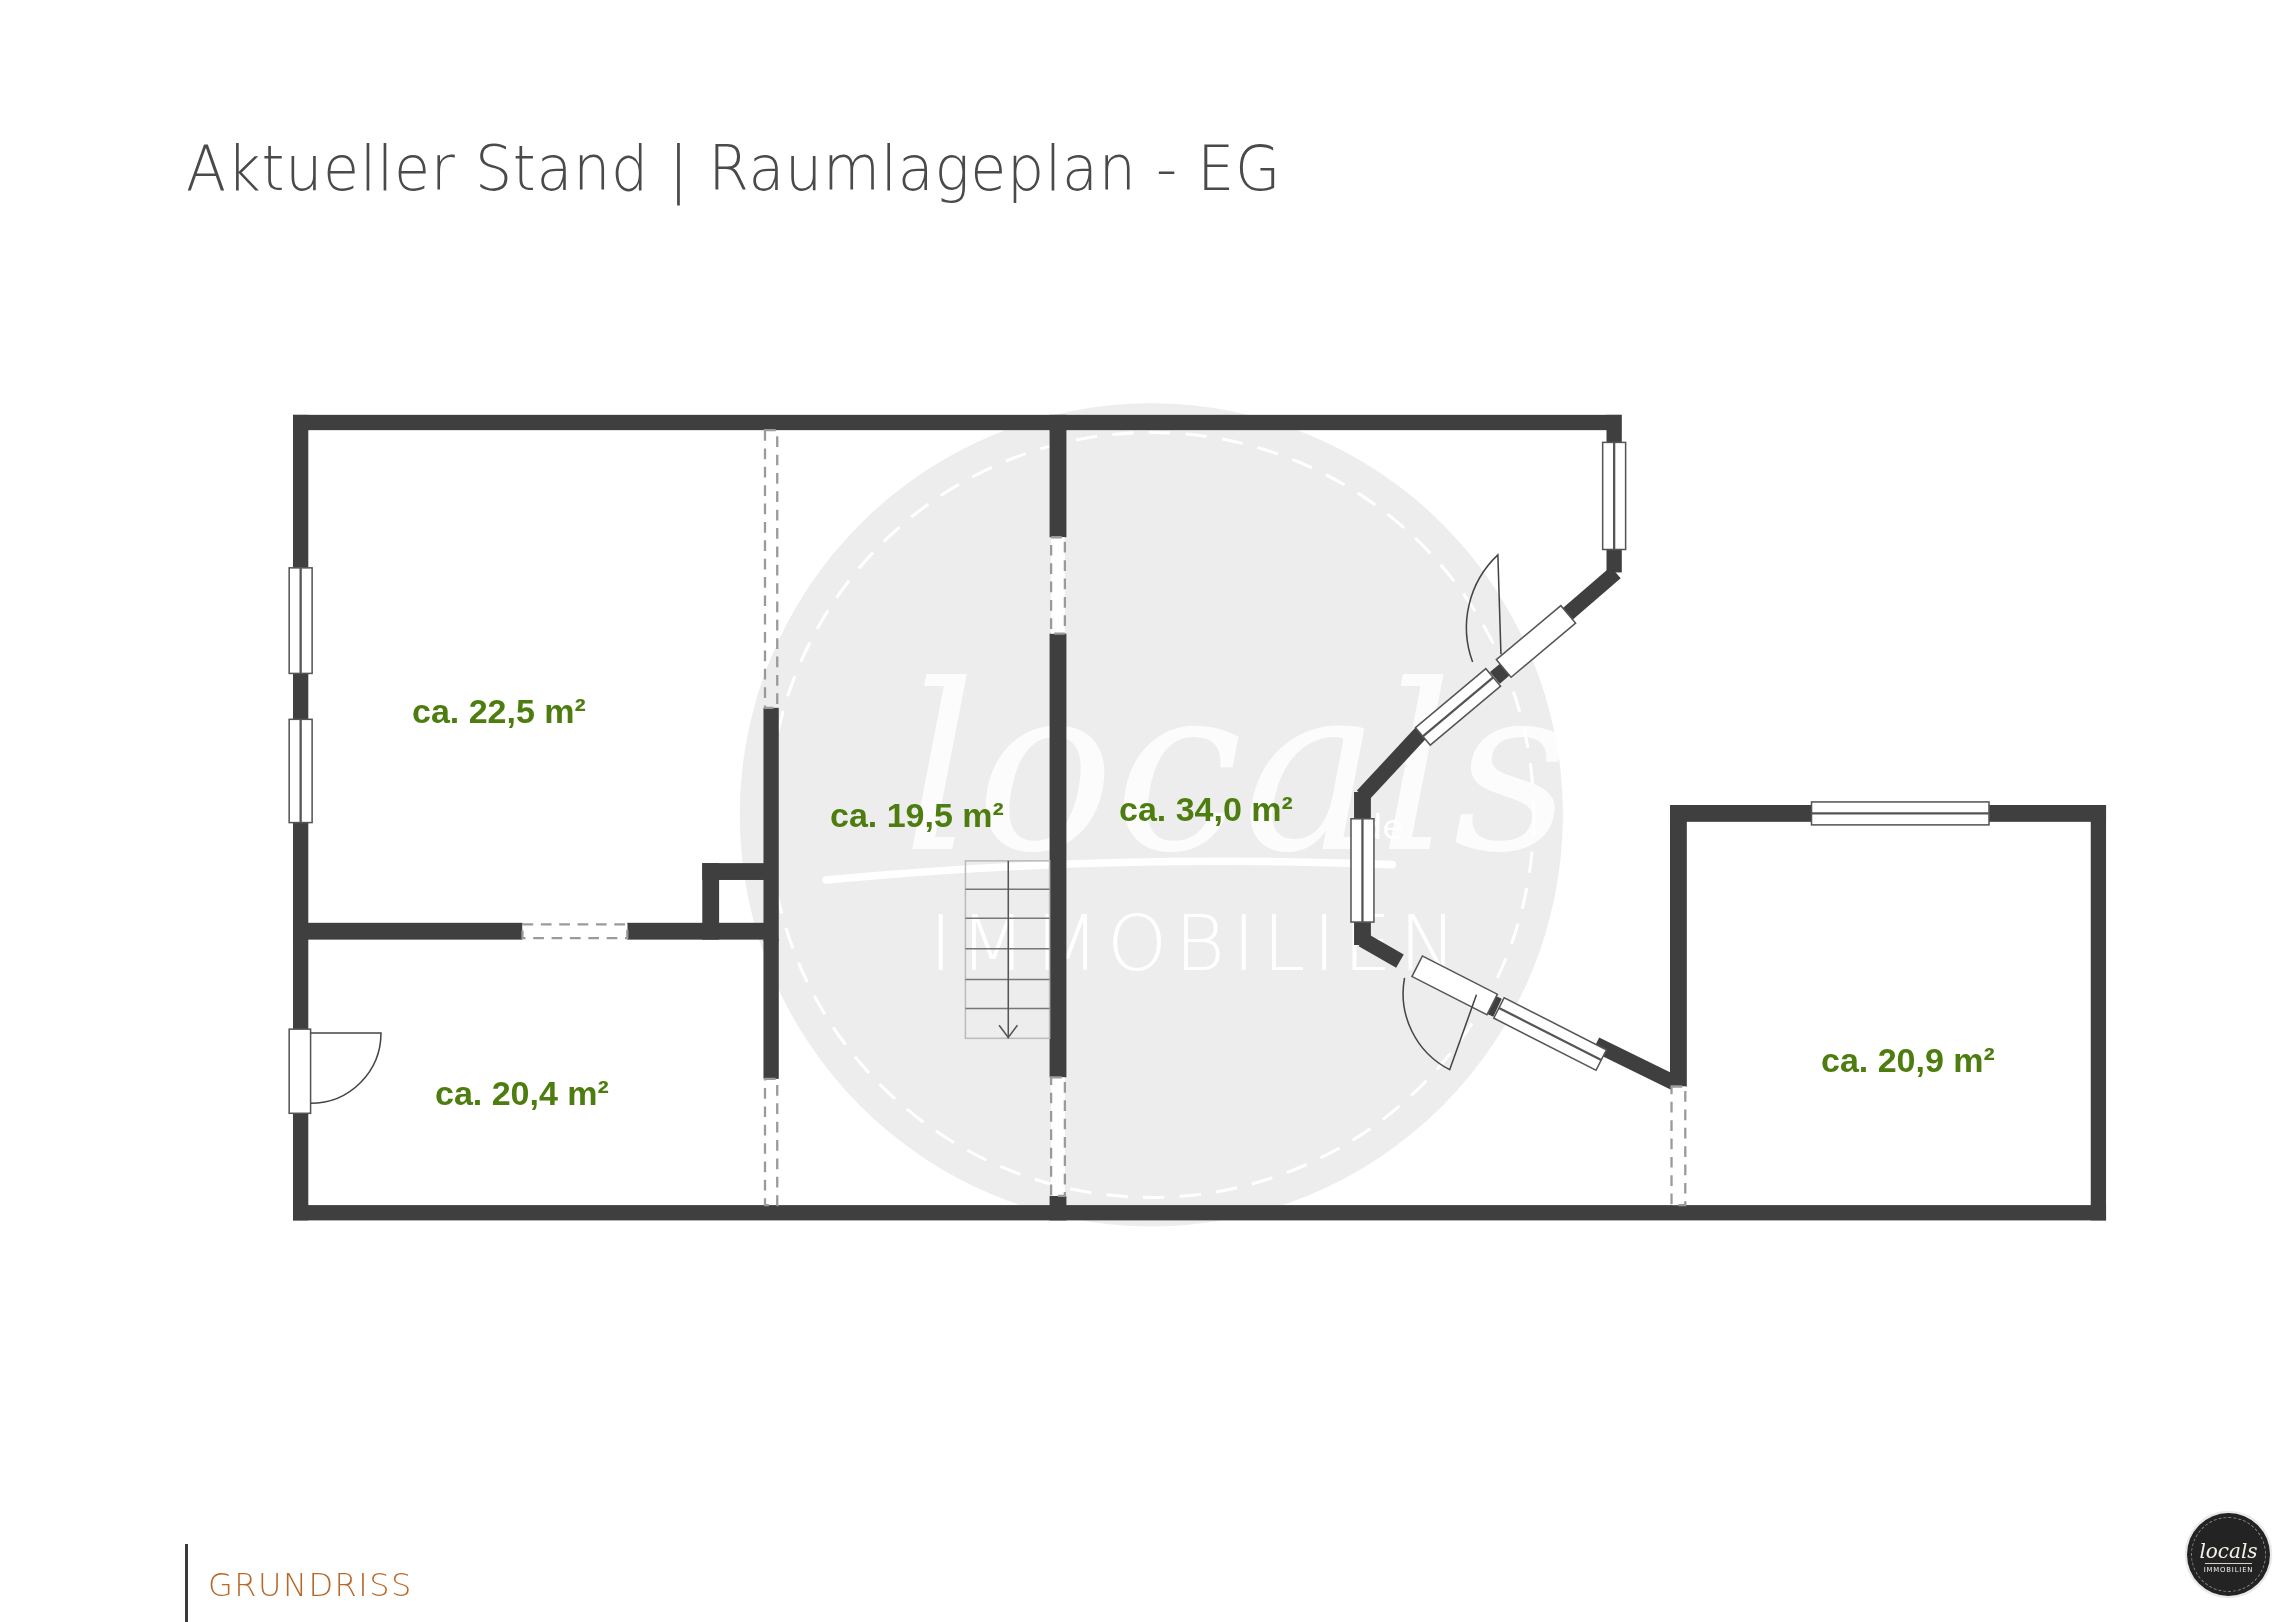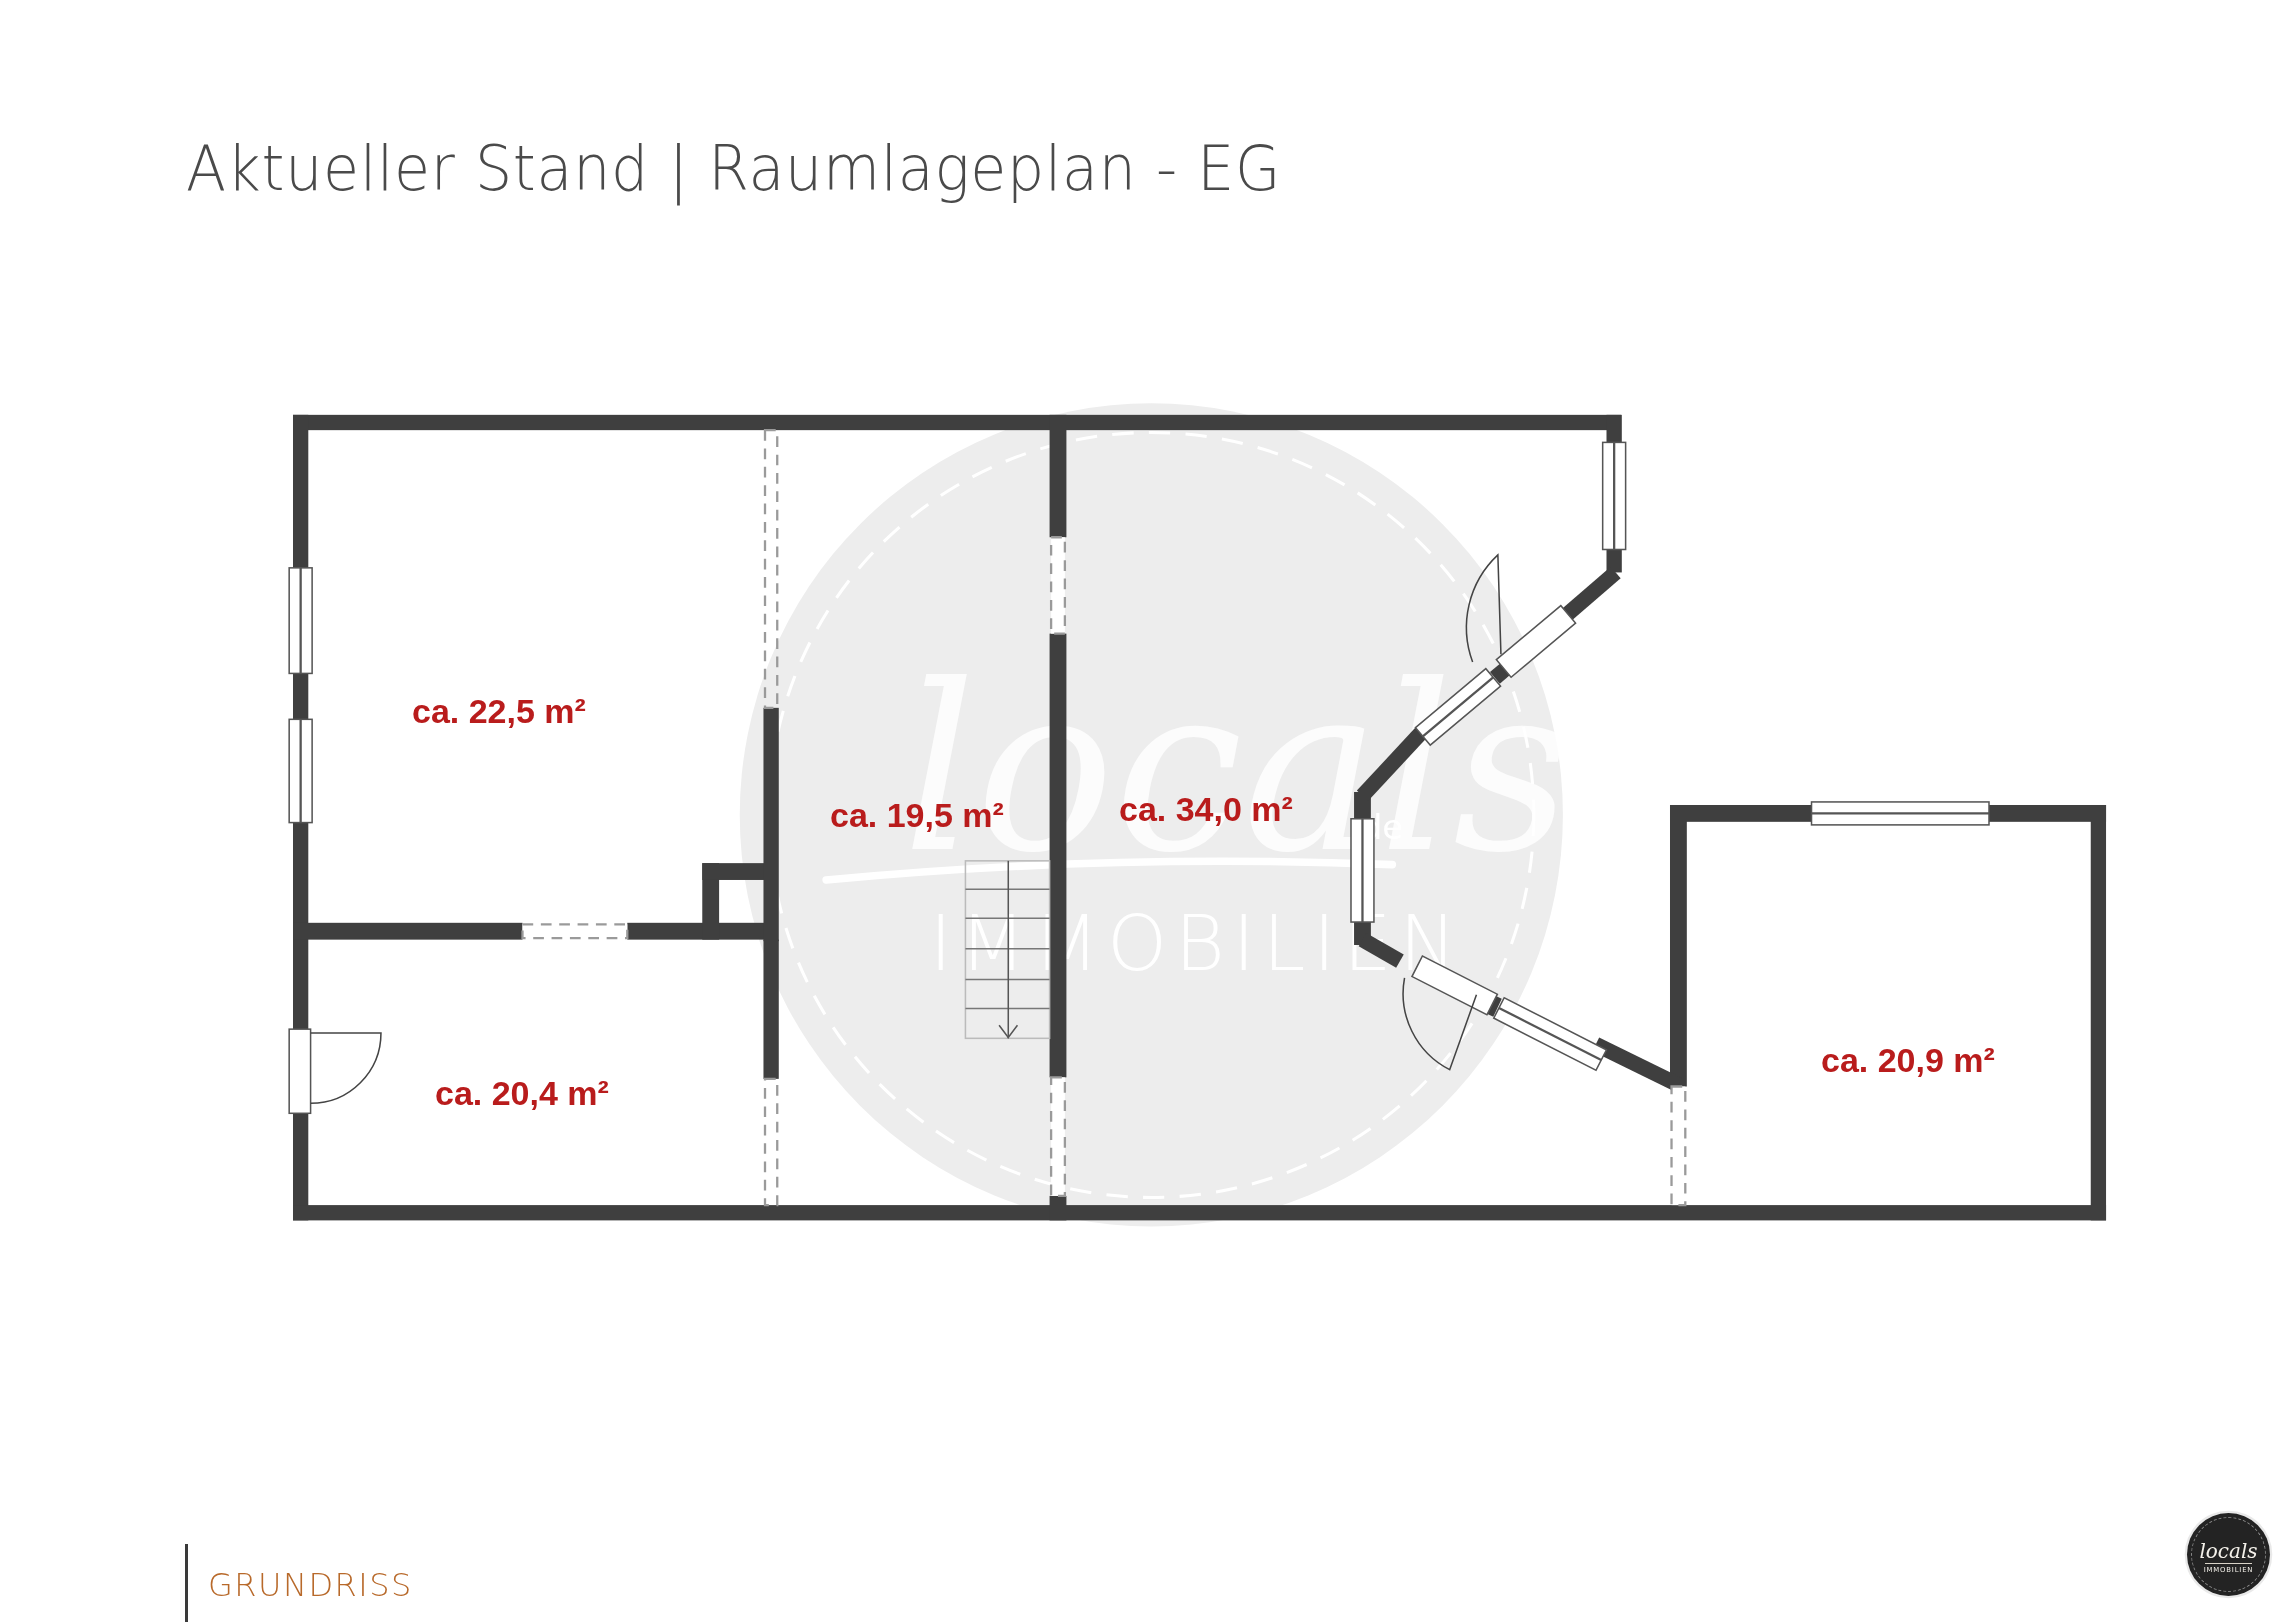--- a/index.html
+++ b/index.html
@@ -6,21 +6,21 @@
     body { width: 2295px; height: 1623px; position: relative; overflow: hidden; font-family: "DejaVu Sans", sans-serif; }
     .page-title {
       position: absolute; left: 186px; top: 132px;
       font-family: "DejaVu Sans", sans-serif; font-weight: 300;
       font-size: 63px; color: #4a4a4a; letter-spacing: 0.8px; white-space: nowrap;
       transform: scaleX(0.93); transform-origin: left top;
     }
     .plan { position: absolute; left: 0; top: 0; width: 2295px; height: 1623px; }
     .room-label {
       position: absolute; font-family: "Liberation Sans", sans-serif; font-weight: bold;
-      font-size: 34px; color: #b91c1c; white-space: nowrap; text-align: right;
+      font-size: 34px; color: #4d7c0f; white-space: nowrap; text-align: right;
     }
     .footer-bar { position: absolute; left: 185px; top: 1544px; width: 3.1px; height: 79px; background: #3a3a3a; }
     .footer-label {
       position: absolute; left: 208px; top: 1566px; font-family: "DejaVu Sans", sans-serif;
       font-size: 32px; color: #b8692a; letter-spacing: 1.5px; font-weight: 300;
     }
     .logo-badge {
       position: absolute; left: 2187px; top: 1513px; width: 83px; height: 83px; border-radius: 50%;
       background: #232323; box-shadow: 0 0 0 2.3px #e9e9e9; display: flex; flex-direction: column;
       align-items: center; justify-content: center; color: #f4f1ea;

